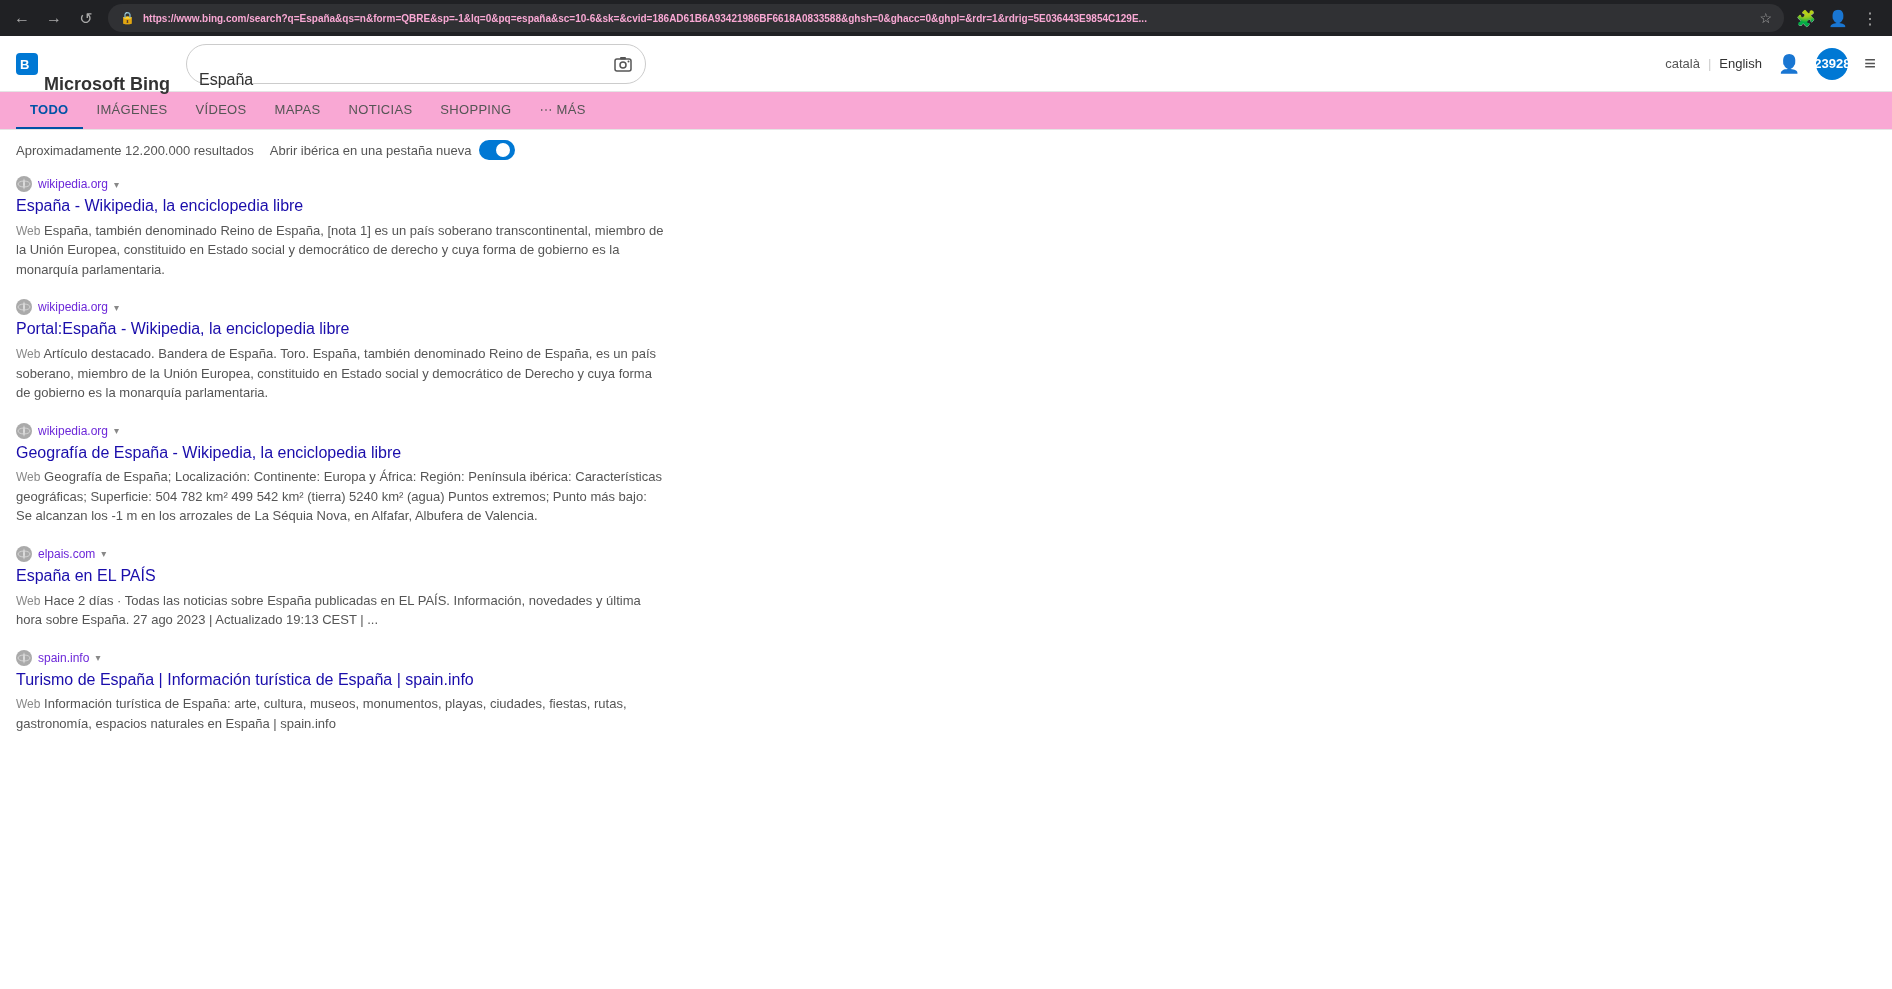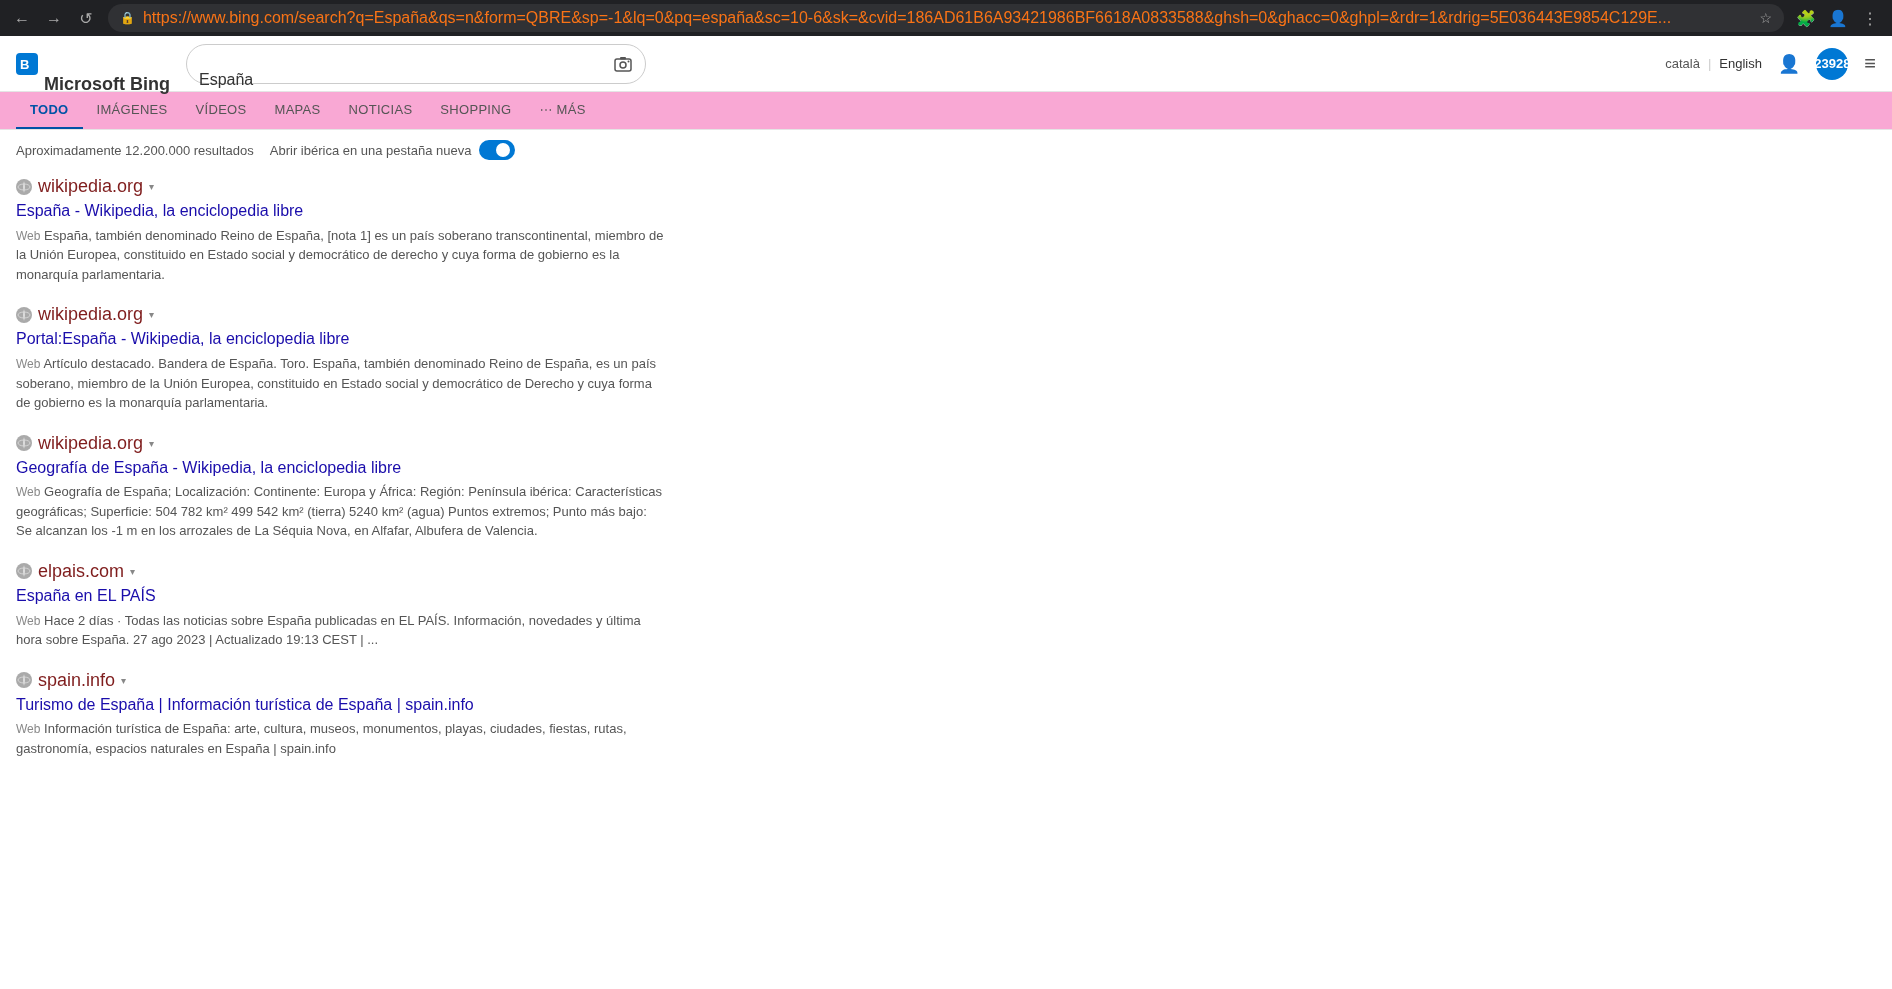--- a/index.html
+++ b/index.html
@@ -20,21 +20,21 @@
       border: none; background: transparent; cursor: pointer;
       display: flex; align-items: center; justify-content: center;
       color: #aaa; font-size: 16px;
     }
     .browser-address-bar {
       flex: 1; height: 28px; background: #303134;
       border-radius: 14px; display: flex; align-items: center;
       padding: 0 12px; gap: 8px;
     }
     .browser-lock-icon { color: #aaa; font-size: 12px; }
-    .browser-url { color: #f97316; font-size: 16px; flex: 1; overflow: hidden; text-overflow: ellipsis; white-space: nowrap; }
+    .browser-url { color: #f9a8d4; font-size: 10px; flex: 1; overflow: hidden; text-overflow: ellipsis; white-space: nowrap; font-weight: bold; }
     .browser-star-icon { color: #aaa; font-size: 14px; }
     .browser-actions { display: flex; gap: 4px; }
     .browser-action-btn {
       width: 28px; height: 28px; border-radius: 50%;
       border: none; background: transparent; cursor: pointer;
       color: #aaa; font-size: 16px; display: flex; align-items: center; justify-content: center;
     }
 
     
     .bing-header {
@@ -129,21 +129,21 @@
     .result-item { margin-bottom: 20px; }
     .result-source {
       display: flex; align-items: center; gap: 6px;
       margin-bottom: 4px; font-size: 13px; color: #555;
     }
     .result-source-globe {
       width: 16px; height: 16px; border-radius: 50%;
       background: #aaa; display: flex; align-items: center; justify-content: center;
       font-size: 10px; color: #fff;
     }
-    .result-source-name { color: #7f1d1d; font-size: 18px; }
+    .result-source-name { color: #6d28d9; font-size: 12px; }
     .result-source-arrow { color: #888; font-size: 10px; cursor: pointer; }
     .result-title {
       font-size: 16px; color: #1a0dab; text-decoration: none; display: block;
       margin-bottom: 4px; line-height: 1.3;
     }
     .result-snippet { font-size: 13px; color: #555; line-height: 1.5; }
     .result-snippet .label { font-size: 12px; color: #888; }
   </style>
 </head>
 <body>

